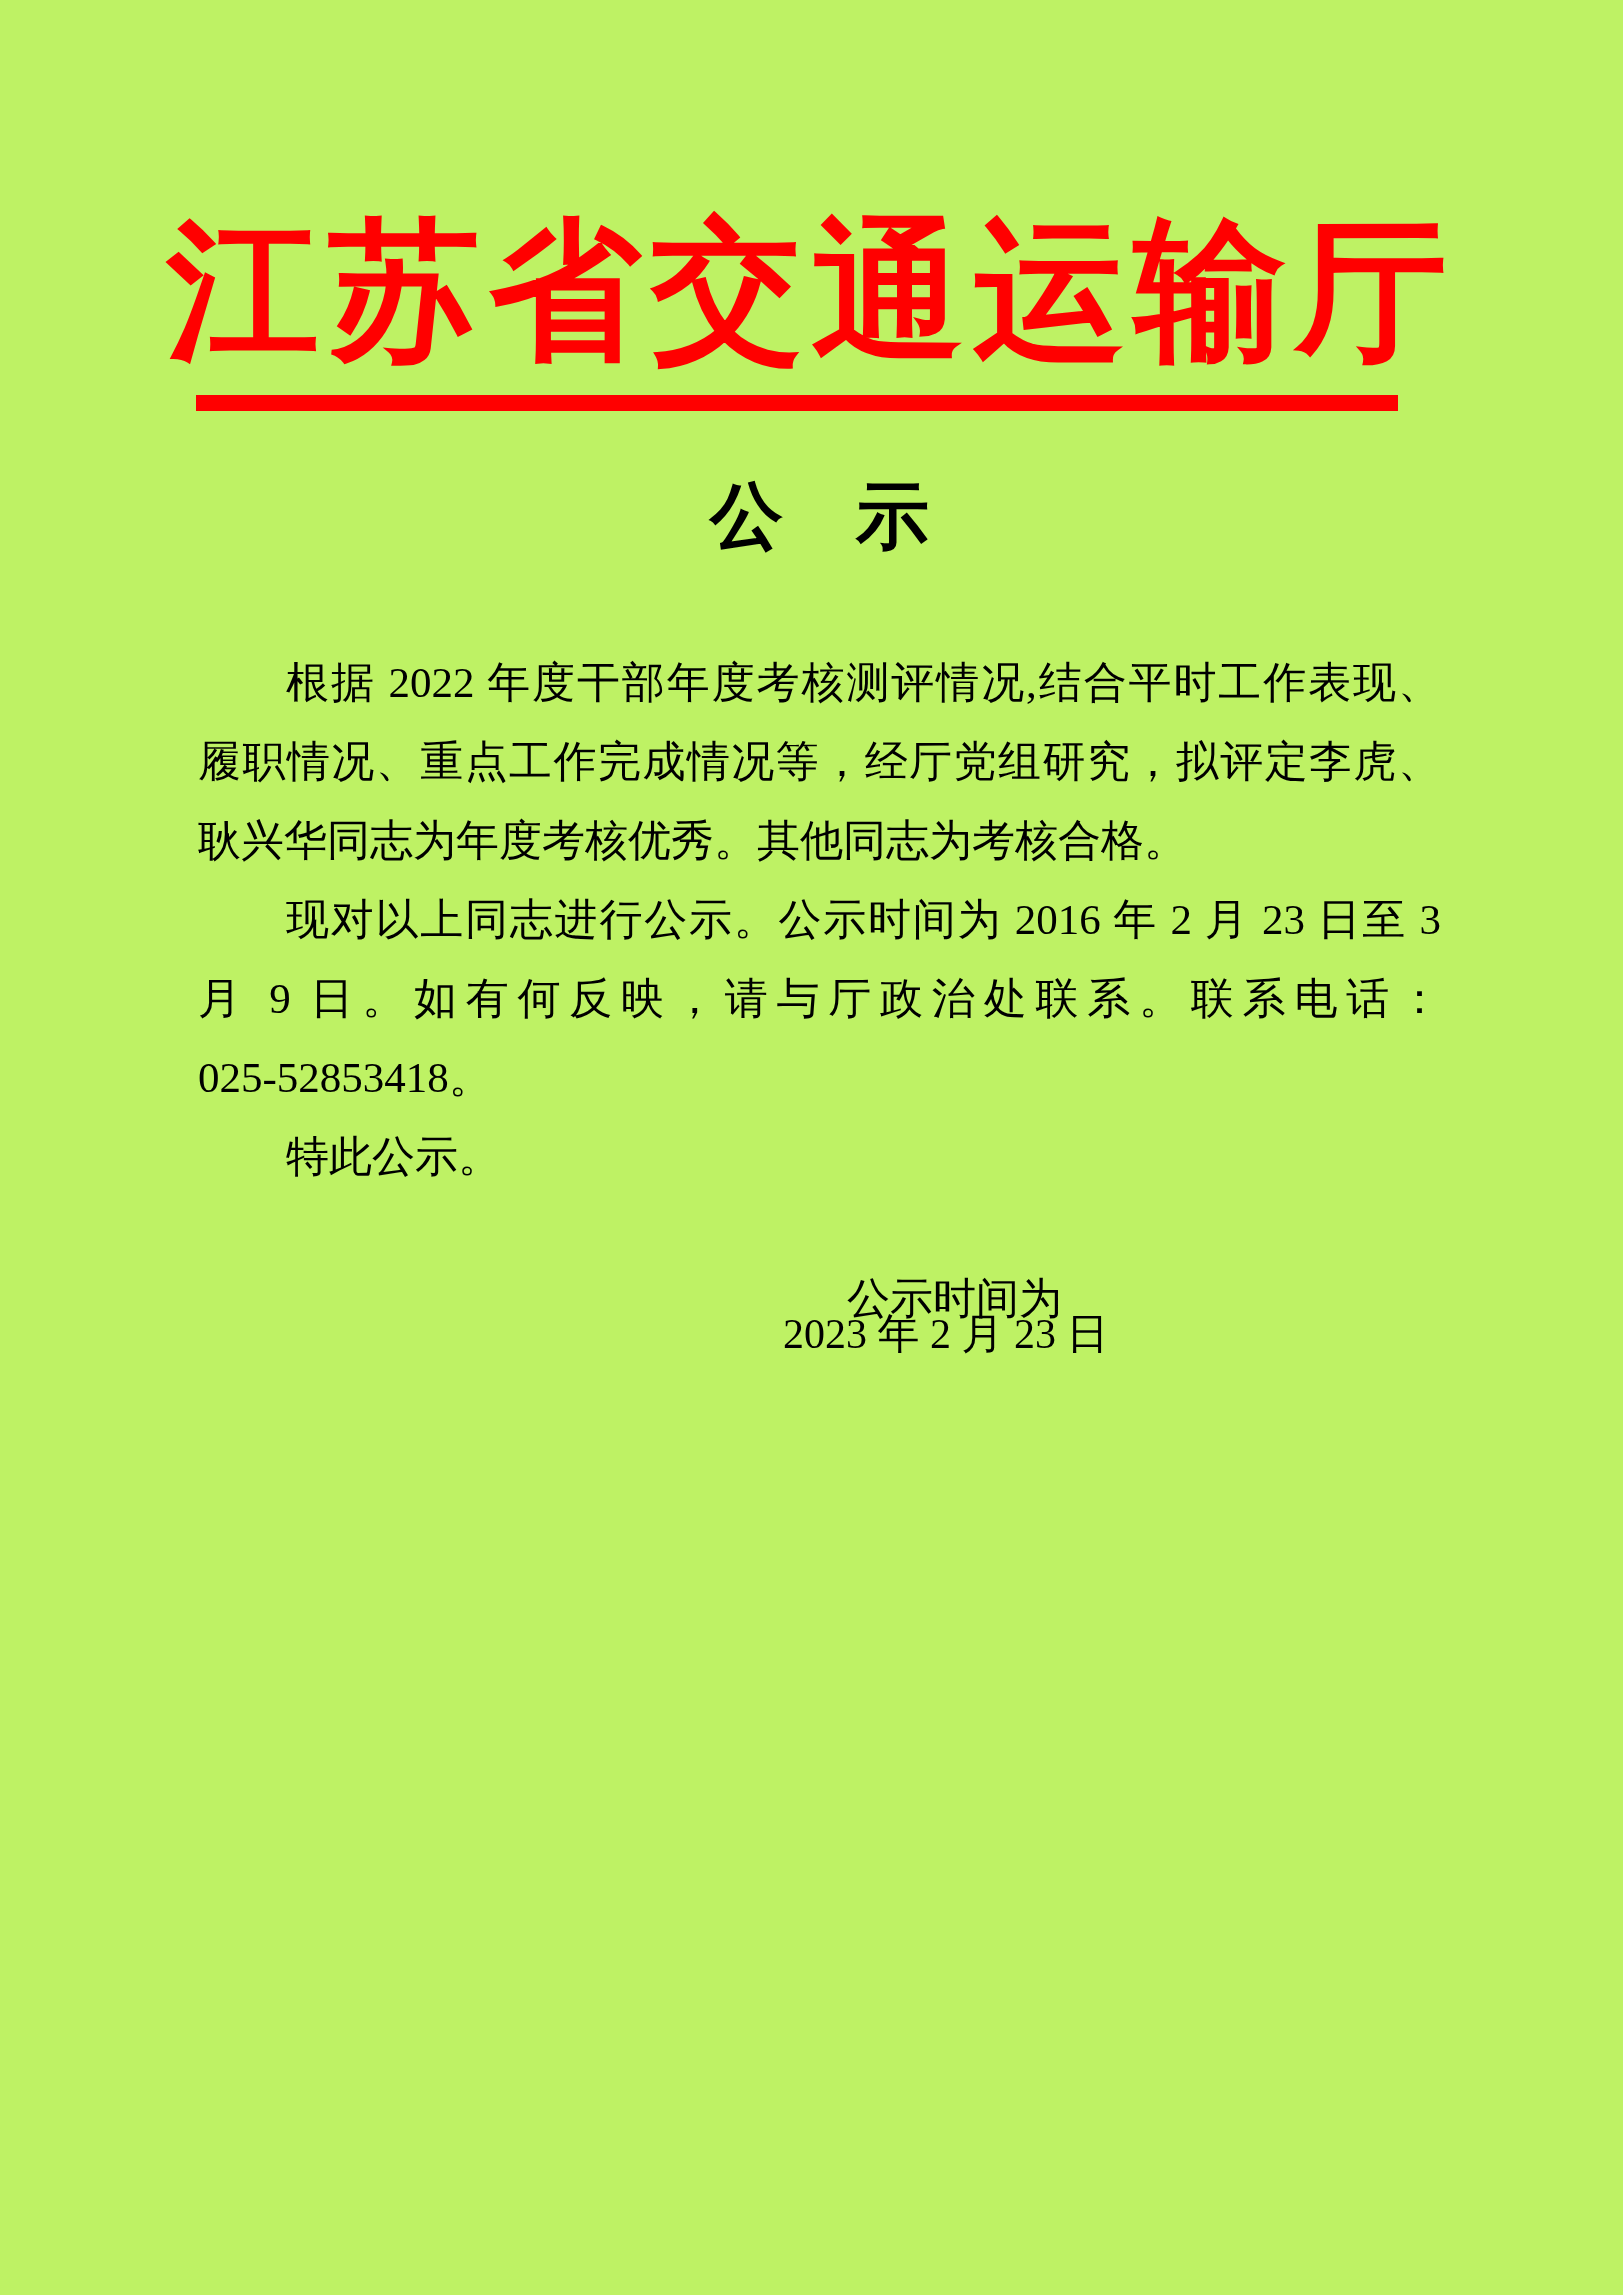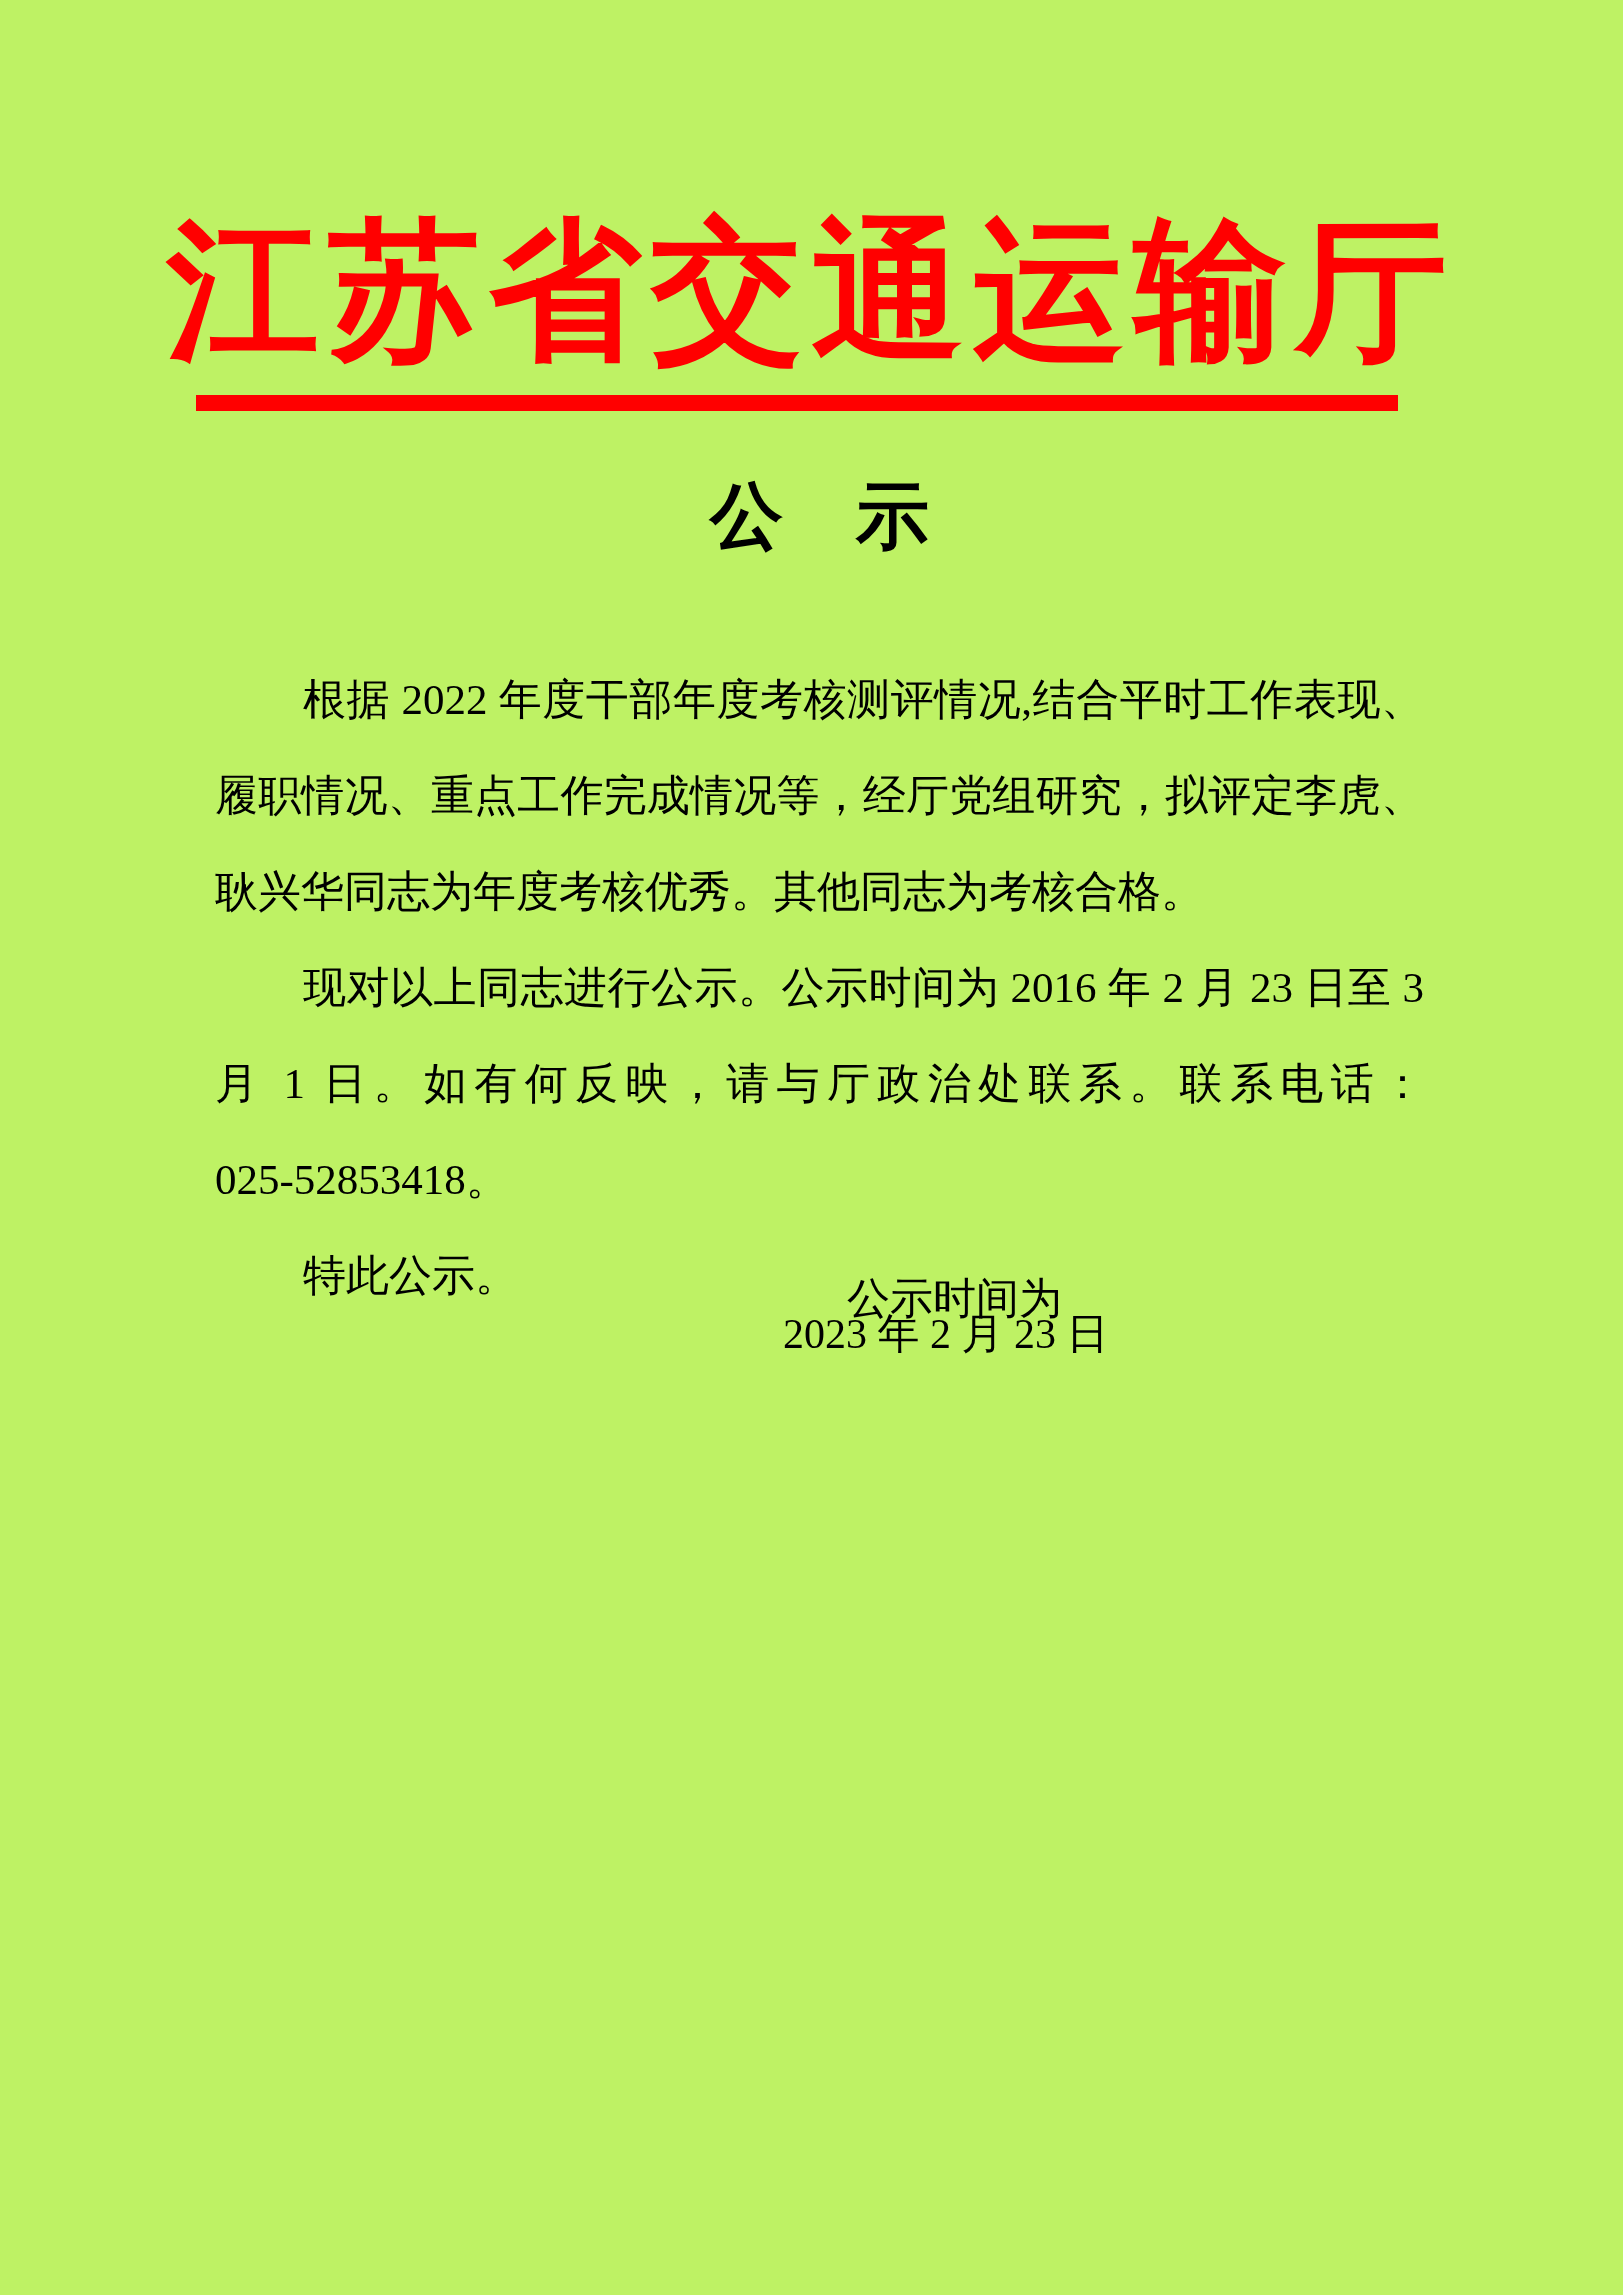--- a/index.html
+++ b/index.html
@@ -52,21 +52,21 @@
     line-height: 1.0;
   }
   
   .body-block {
     position: absolute;
     top: 643px;
     left: 198px;
     width: 1243px;
   }
   .line {
-    margin: 17px;
+    margin: 0;
     font-size: 43px;
     line-height: 79px;
     height: 79px;
     text-align: left;
   }
   .line.indent {
     text-indent: 88px;
   }
   .line.justify {
     text-align: justify;
@@ -99,21 +99,21 @@
 
   <div class="divider"></div>
 
   <h1 class="doc-title">公　示</h1>
 
   <div class="body-block">
     <p class="line indent justify">根据 2022 年度干部年度考核测评情况,结合平时工作表现、</p>
     <p class="line justify">履职情况、重点工作完成情况等，经厅党组研究，拟评定李虎、</p>
     <p class="line">耿兴华同志为年度考核优秀。其他同志为考核合格。</p>
     <p class="line indent justify">现对以上同志进行公示。公示时间为 2016 年 2 月 23 日至 3</p>
-    <p class="line justify">月 1 日。如有何反映，请与厅政治处联系。联系电话：</p>
+    <p class="line justify">月 9 日。如有何反映，请与厅政治处联系。联系电话：</p>
     <p class="line">025-52853418。</p>
     <p class="line indent">特此公示。</p>
   </div>
 
   <div class="signature">公示时间为</div>
 
   <div class="date">2023 年 2 月 23 日</div>
 
 </div>
 

